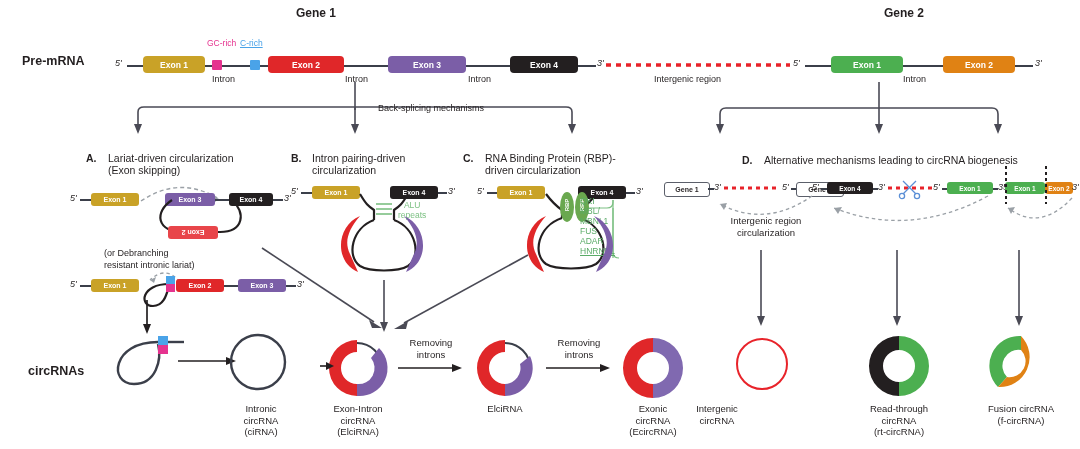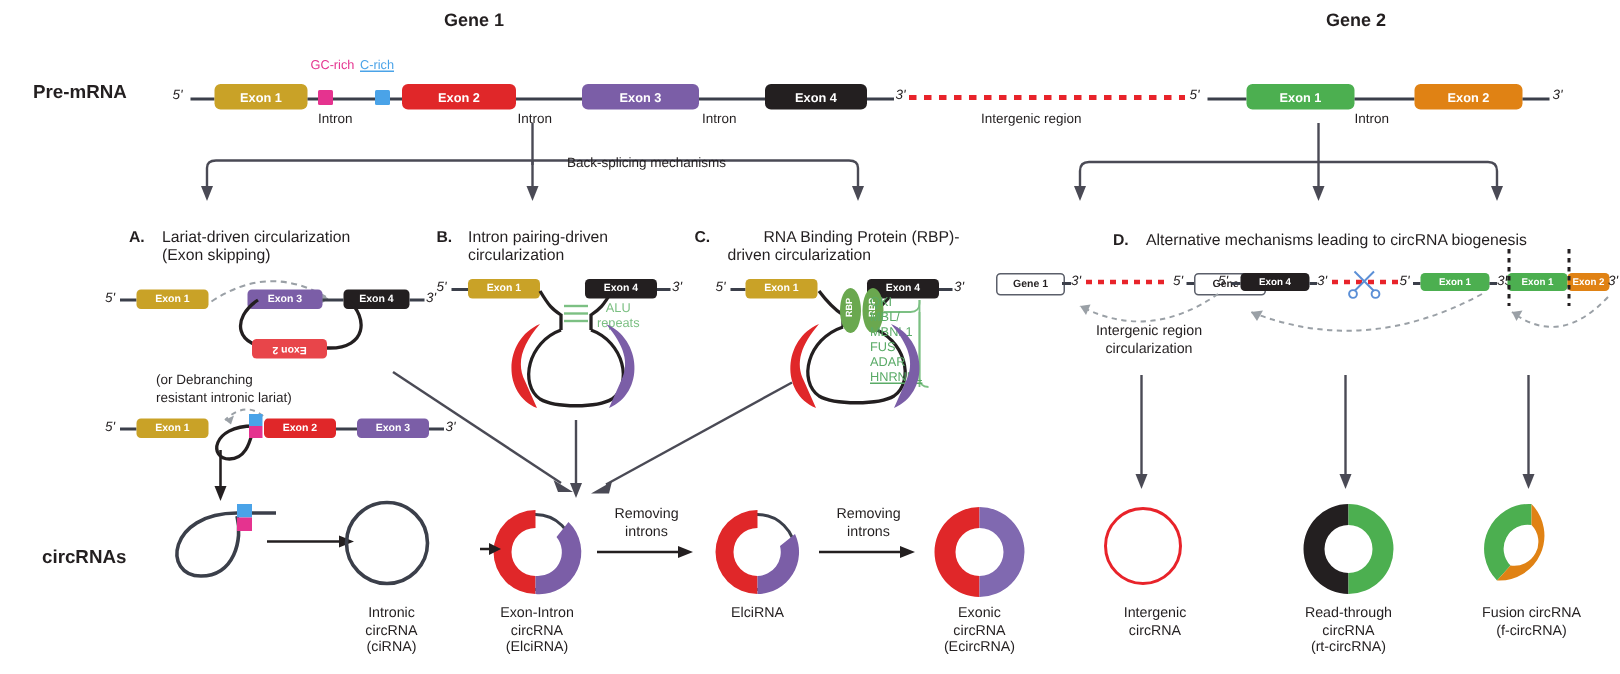--- a/index.html
+++ b/index.html
@@ -183,21 +183,21 @@
   <div>repeats</div>
 </div>
 <svg class="abs" style="left:330px;top:214px;" width="40" height="60">
   <path d="M30,2 C6,12 4,48 28,58 L20,40 C14,28 18,16 30,2 Z" fill="#e02729"></path>
 </svg>
 <svg class="abs" style="left:396px;top:214px;" width="40" height="60">
   <path d="M8,2 C32,12 34,48 10,58 L18,40 C24,28 20,16 8,2 Z" fill="#7b5ea7"></path>
 </svg>
 
 <div class="abs panelhd" style="left:463px;top:152px;font-weight:bold;">C.</div>
-<div class="abs panelhd" style="left:509px;top:152px;">RNA Binding Protein (RBP)-</div>
+<div class="abs panelhd" style="left:485px;top:152px;">RNA Binding Protein (RBP)-</div>
 <div class="abs panelhd" style="left:485px;top:164px;">driven circularization</div>
 
 <div class="abs prime" style="left:477px;top:186px;">5'</div>
 <div class="abs line" style="left:487px;top:192px;width:10px;"></div>
 <div class="abs exon sm2" style="left:497px;top:186px;width:48px;background:#c9a227;">Exon 1</div>
 <div class="abs exon sm2" style="left:578px;top:186px;width:48px;background:#231f20;">Exon 4</div>
 <div class="abs line" style="left:626px;top:192px;width:9px;"></div>
 <div class="abs prime" style="left:636px;top:186px;">3'</div>
 
 <svg class="abs" style="left:516px;top:190px;" width="110" height="84">
@@ -364,21 +364,21 @@
   <polygon points="7,76 3,66 11,66" fill="#4a4a55"></polygon>
 </svg>
 <svg class="abs" style="left:1012px;top:250px;" width="14" height="80">
   <path d="M7,0 L7,68" stroke="#4a4a55" stroke-width="1.6" fill="none"></path>
   <polygon points="7,76 3,66 11,66" fill="#4a4a55"></polygon>
 </svg>
 
 <svg class="abs" style="left:730px;top:335px;" width="64" height="60">
   <circle cx="32" cy="29" r="25" stroke="#e8232a" stroke-width="2" fill="none"></circle>
 </svg>
-<div class="abs cap" style="left:717px;top:403px;width:106px;">
+<div class="abs cap" style="left:664px;top:403px;width:106px;">
   <div>Intergenic</div>
   <div>circRNA</div>
 </div>
 
 <svg class="abs" style="left:860px;top:332px;" width="78" height="68">
   <path d="M39,4 A30,30 0 0,0 39,64 L39,50 A16,16 0 0,1 39,18 Z" fill="#231f20"></path>
   <path d="M39,4 A30,30 0 0,1 39,64 L39,50 A16,16 0 0,0 39,18 Z" fill="#4caf50"></path>
 </svg>
 <div class="abs cap" style="left:846px;top:403px;width:106px;">
   <div>Read-through</div>

